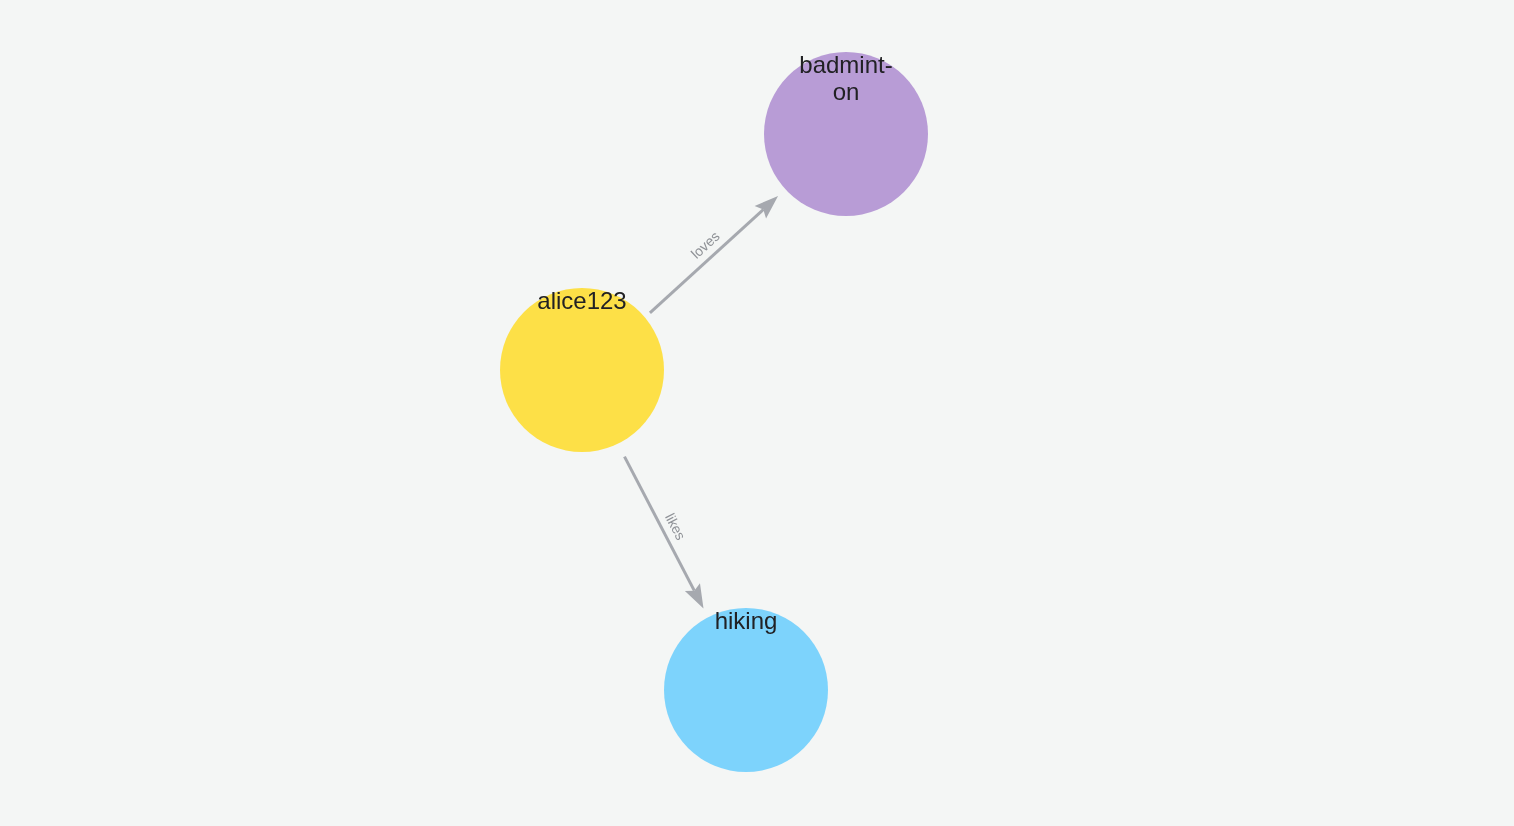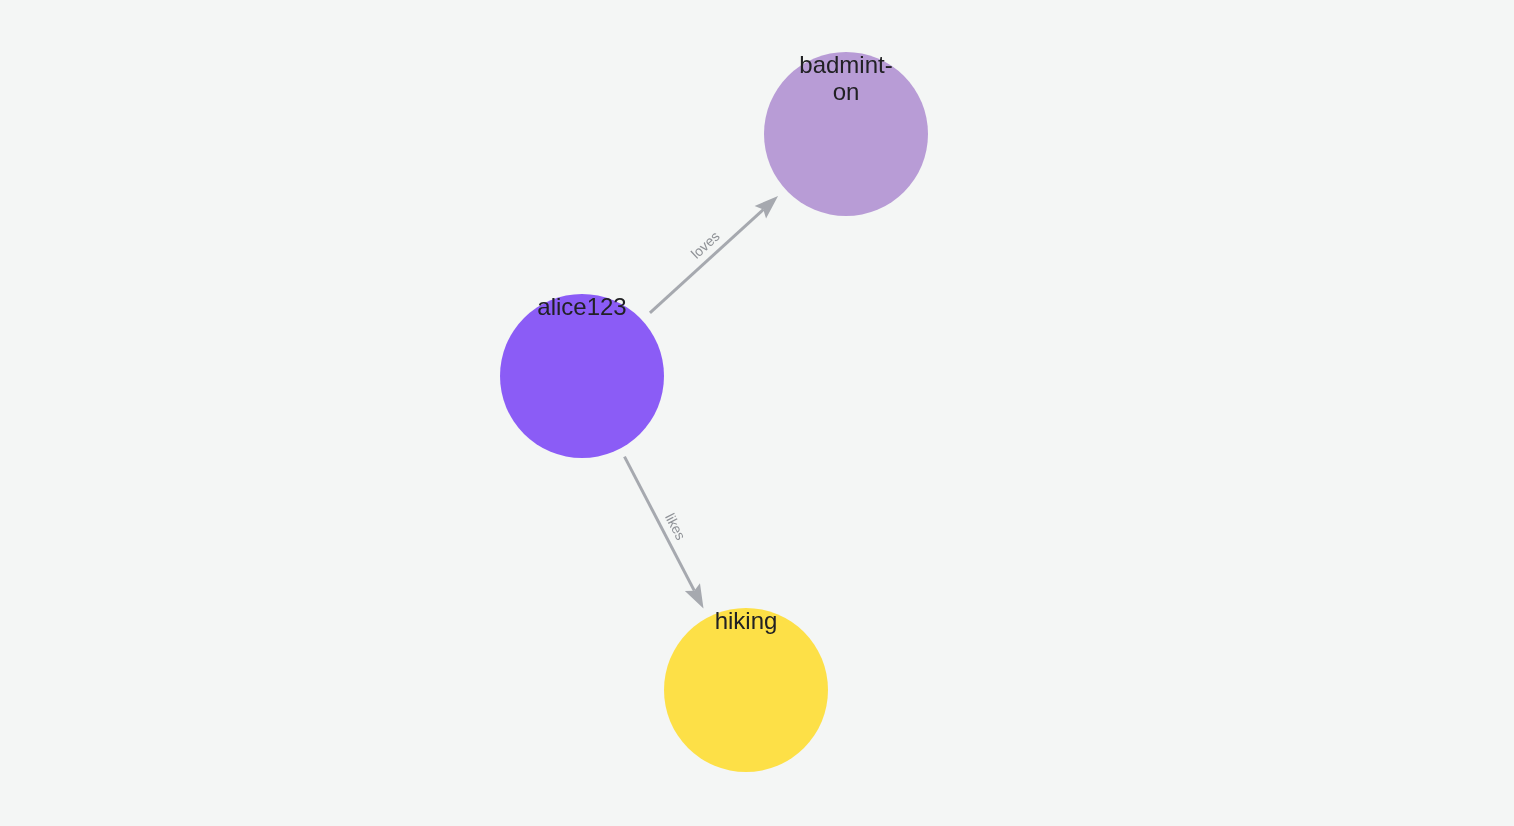--- a/index.html
+++ b/index.html
@@ -74,24 +74,24 @@
         <polygon class="edge-arrow" points="778.0537628591675,196.0266786020479 766.0593832584873,218.48519275581123 763.2828417415952,209.51073916771048 754.5979317776741,205.9299098058748"></polygon>
         <text class="edge-label" transform="translate(714,254.5) rotate(-42.392291315926585)" y="-8">loves</text>
       </g>
       <g>
         <line class="edge-line" x1="624.4852298922964" y1="456.6027281467888" x2="694.2788505659" y2="590.6575483430396"></line>
         <polygon class="edge-arrow" points="703.5147701077036,608.3972718532111 684.8922841657165,591.0348694462718 694.2788505659,590.6575483430396 699.9710491493622,583.1843378357389"></polygon>
         <text class="edge-label" transform="translate(664,532.5) rotate(62.49694052584383)" y="-8">likes</text>
       </g>
     </svg>
   <div class="nodes-layer" id="nodes-layer">
-      <div class="node" style="left: 500px; top: 294px; width: 164px; height: 164px; background: #8b5cf6;">
+      <div class="node" style="left: 500px; top: 288px; width: 164px; height: 164px; background: #fde047;">
         <span class="node-label">alice123</span>
       </div>
       <div class="node" style="left: 764px; top: 52px; width: 164px; height: 164px; background: rgb(184, 156, 214);">
         <span class="node-label">badmint-
 on</span>
       </div>
-      <div class="node" style="left: 664px; top: 608px; width: 164px; height: 164px; background: #fde047;">
+      <div class="node" style="left: 664px; top: 608px; width: 164px; height: 164px; background: #7dd3fc;">
         <span class="node-label">hiking</span>
       </div>
     </div>
 </div>
 
 </body></html>

